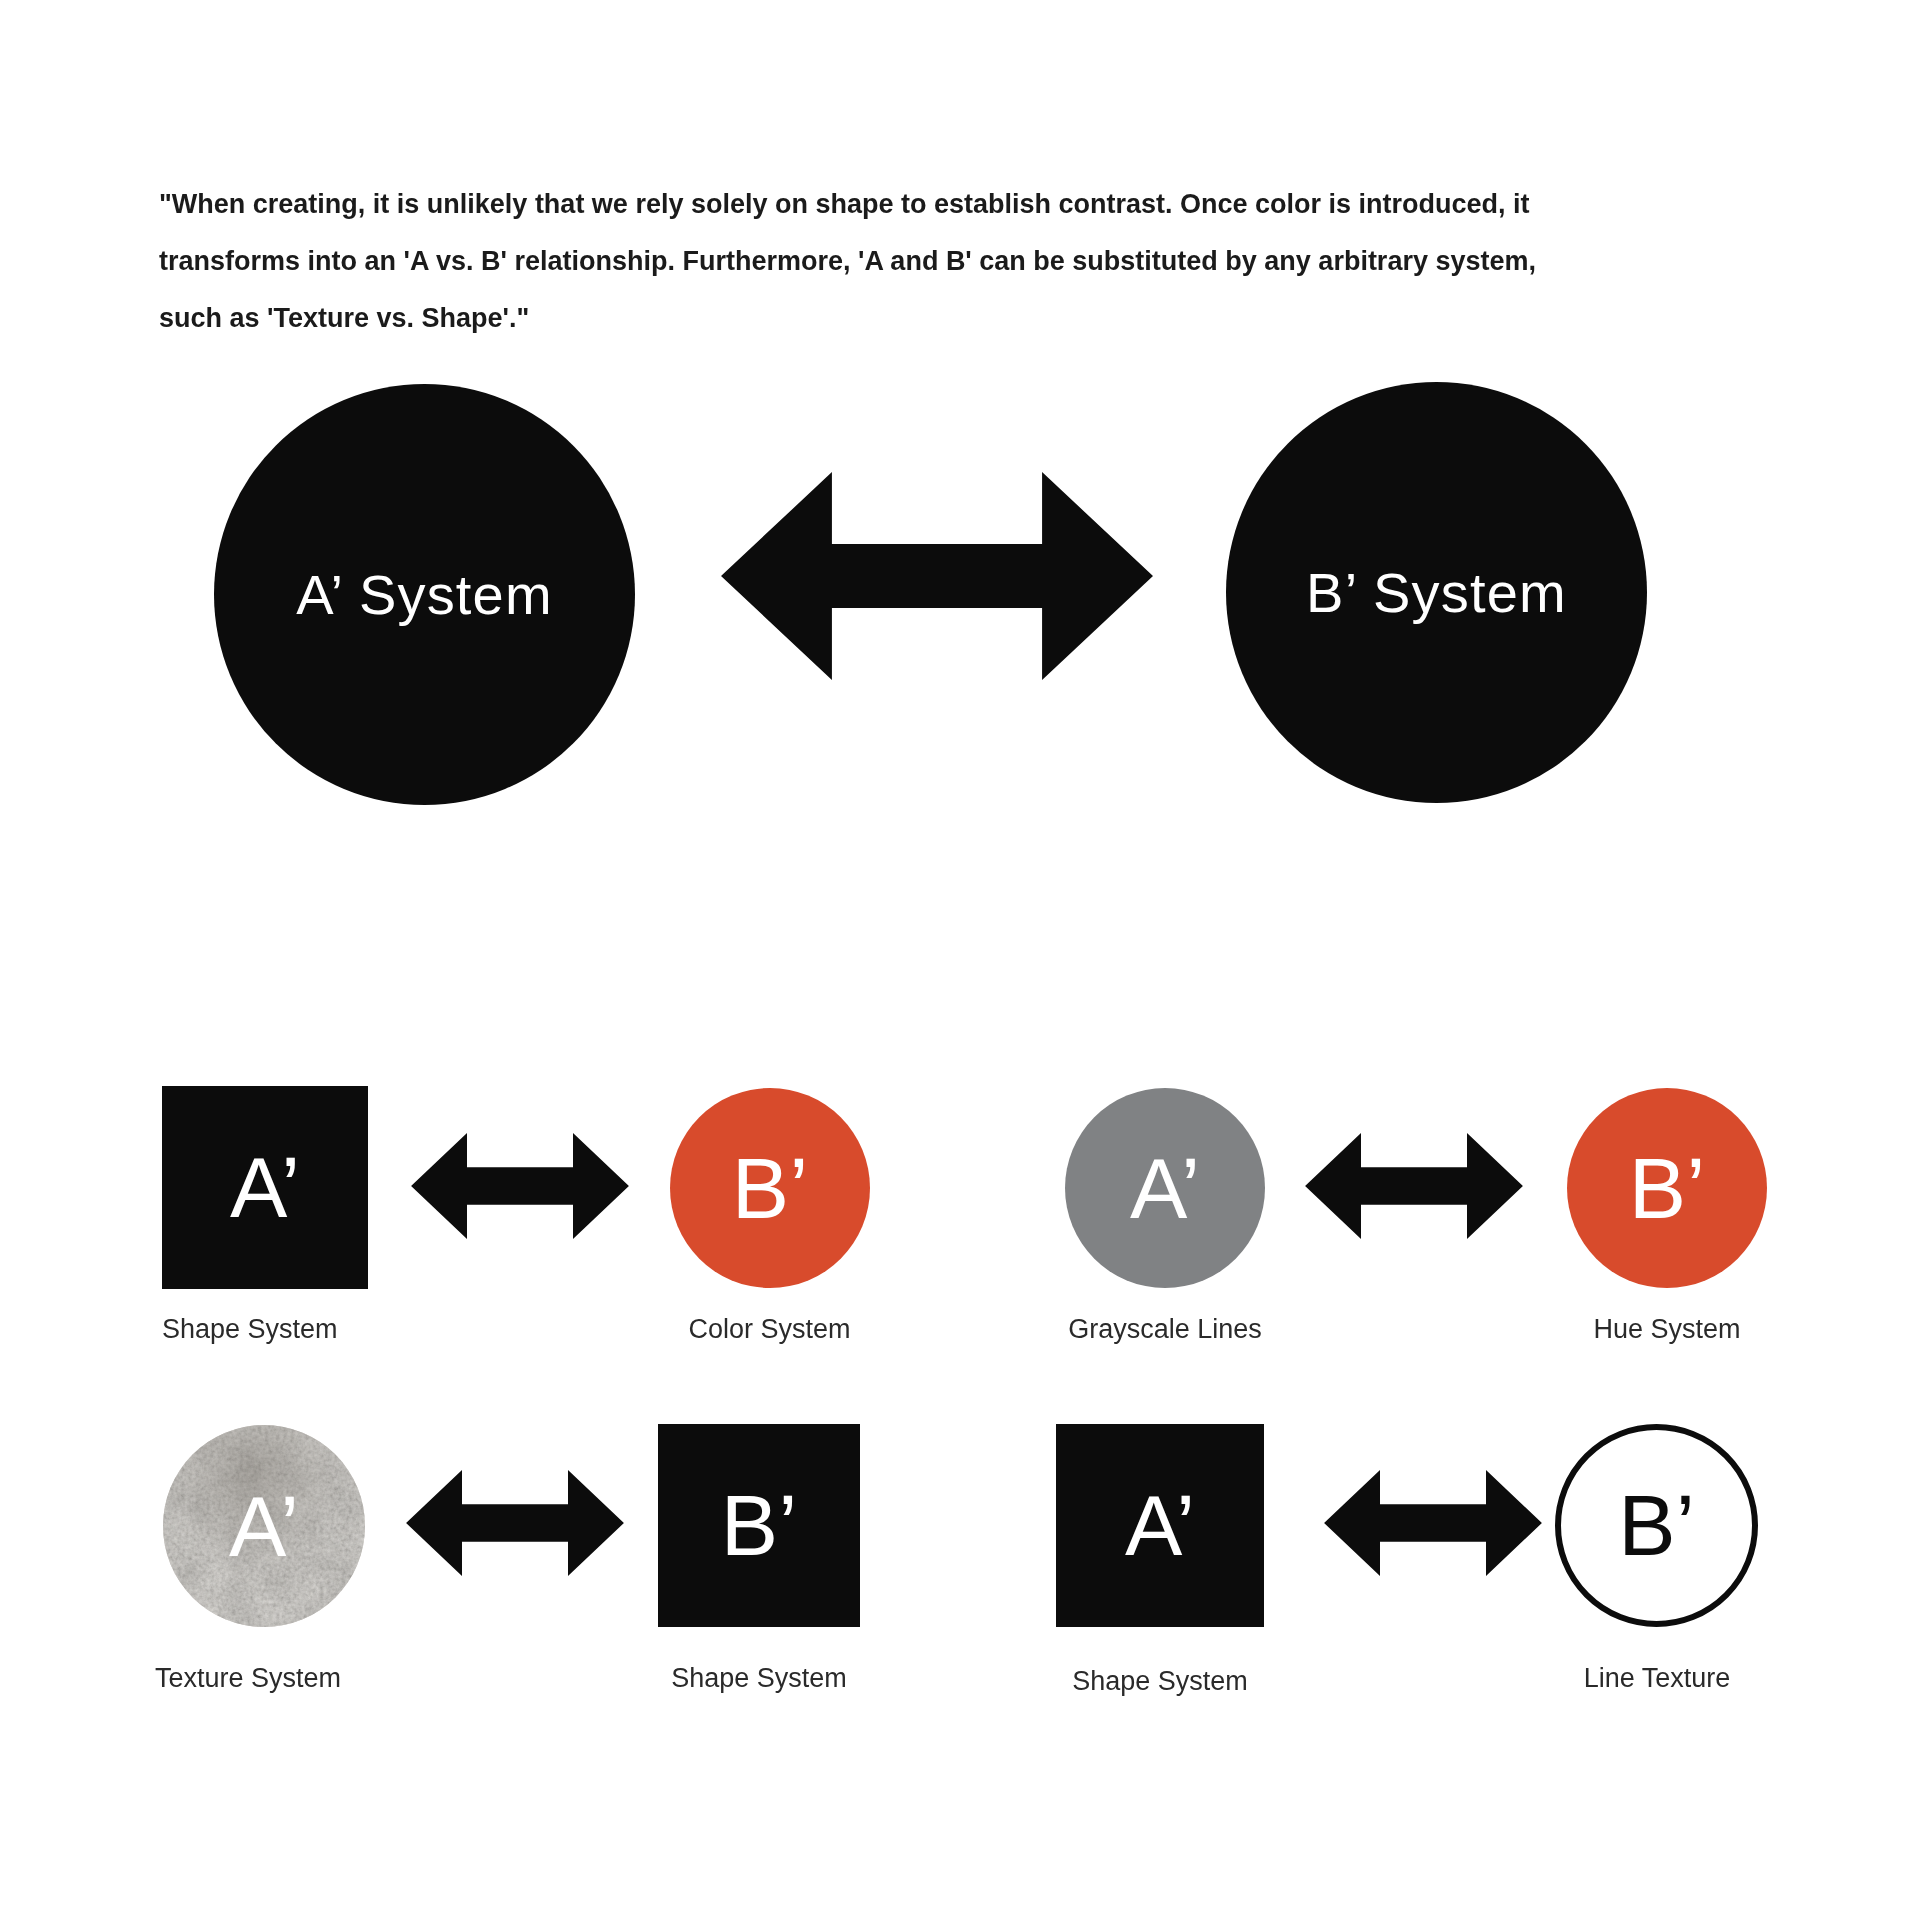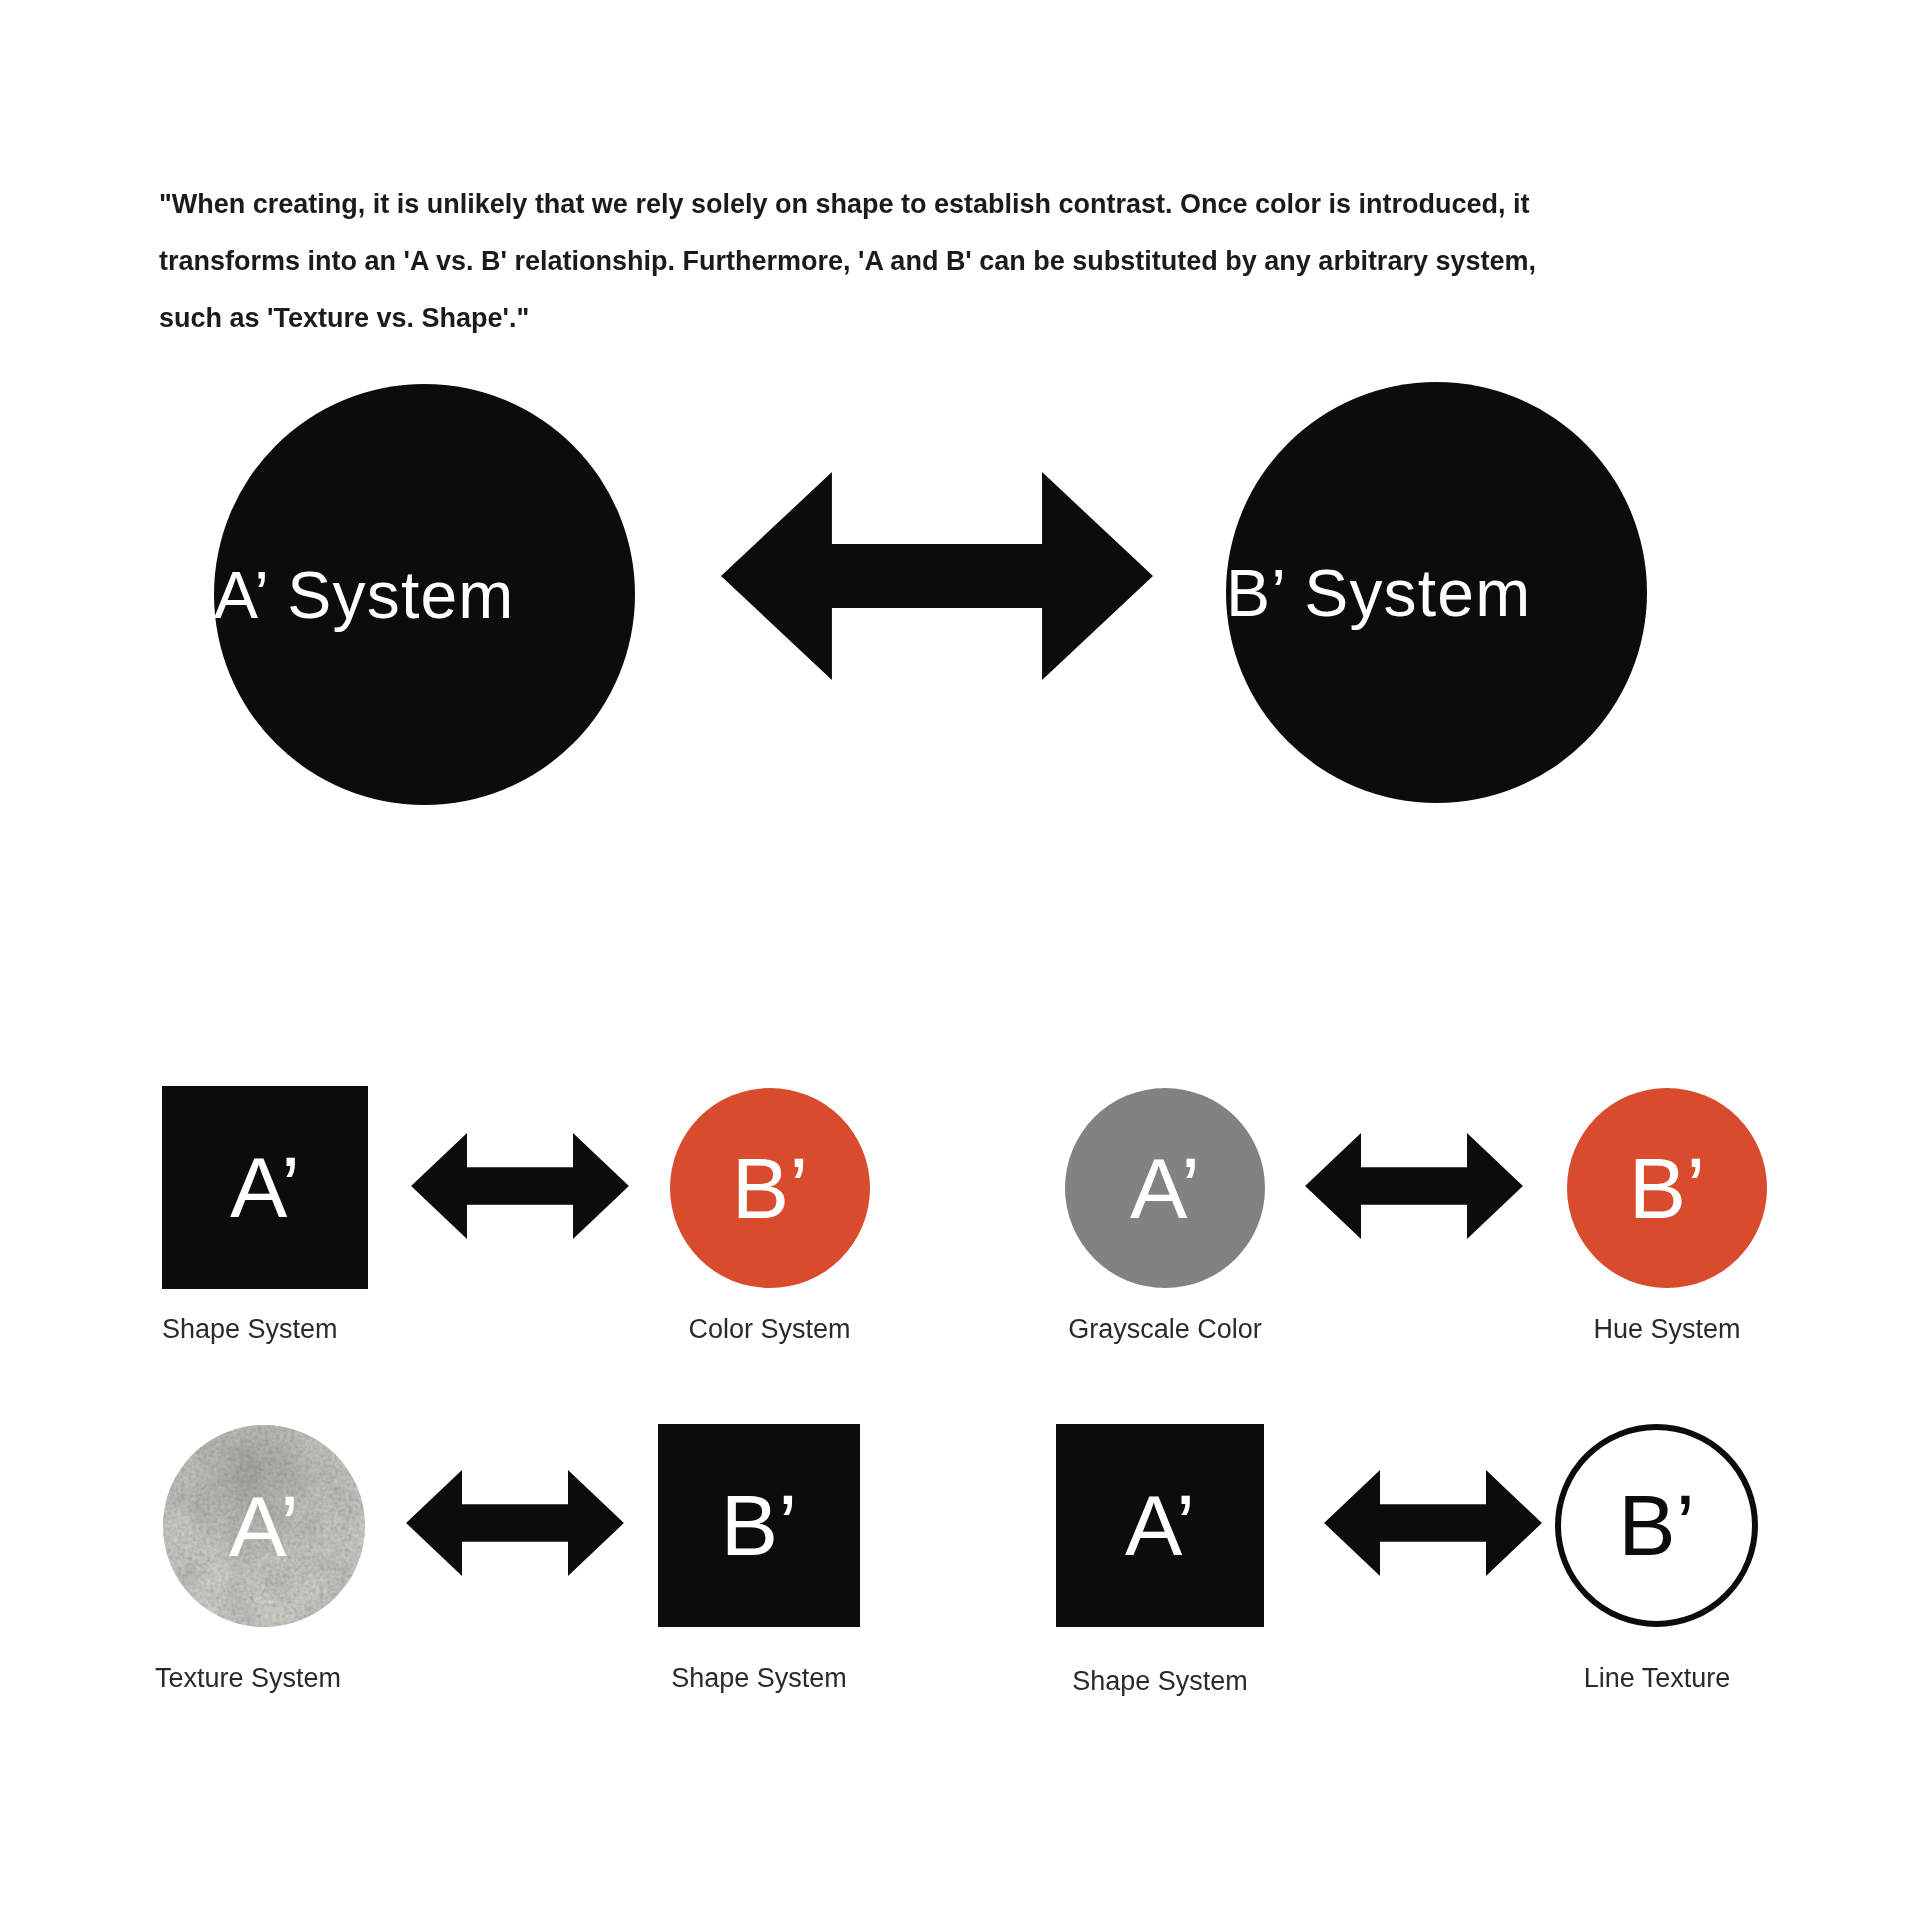--- a/index.html
+++ b/index.html
@@ -29,23 +29,23 @@
     font-weight: 400;
     color: #3c3c3c;
   }
   .desc .line { height: 57px; line-height: 57px; white-space: nowrap; }
   
   .big-circle {
     position: absolute;
     width: 421px; height: 421px;
     border-radius: 50%;
     background: #0c0c0c;
-    display: flex; align-items: center; 
+    display: flex; align-items: center; justify-content: center;
     color: #ffffff;
-    font-size: 66px;
+    font-size: 56px;
     letter-spacing: 1.2px;
     white-space: nowrap;
   }
   .circle-a { left: 214px; top: 384px; }
   .circle-b { left: 1226px; top: 382px; }
   .arrow { position: absolute; }
   
   .shape {
     position: absolute;
     display: flex; align-items: center; justify-content: center;
@@ -114,21 +114,21 @@
   </div>
   <svg class="arrow" style="left:1305px; top:1133px;" width="218" height="106" viewBox="0 0 374 182">
     <polygon points="0,91 96,0 96,59 278,59 278,0 374,91 278,182 278,123 96,123 96,182" fill="#0c0c0c"></polygon>
   </svg>
   <div class="shape circ orange" style="left:1567px; top:1088px; width:200px; height:200px;">
     <span class="letter">B’</span>
   </div>
 
   <div class="cap" style="left:162px; top:1314px;">Shape System</div>
   <div class="cap center" style="left:653px; top:1314px; width:233px;">Color System</div>
-  <div class="cap center" style="left:1019px; top:1314px; width:292px;">Grayscale Color</div>
+  <div class="cap center" style="left:1019px; top:1314px; width:292px;">Grayscale Lines</div>
   <div class="cap center" style="left:1521px; top:1314px; width:292px;">Hue System</div>
 
   <div class="shape circ texture-wrap" style="left:163px; top:1425px; width:202px; height:202px;">
     <svg width="202" height="202" viewBox="0 0 346 346">
       <defs>
         <clipPath id="tclip">
             <circle cx="173" cy="173" r="173"></circle>
           </clipPath>
         <filter id="fcoarse" x="-20%" y="-20%" width="140%" height="140%">
           <feTurbulence type="fractalNoise" baseFrequency="0.018" numOctaves="4" seed="11"></feTurbulence>

